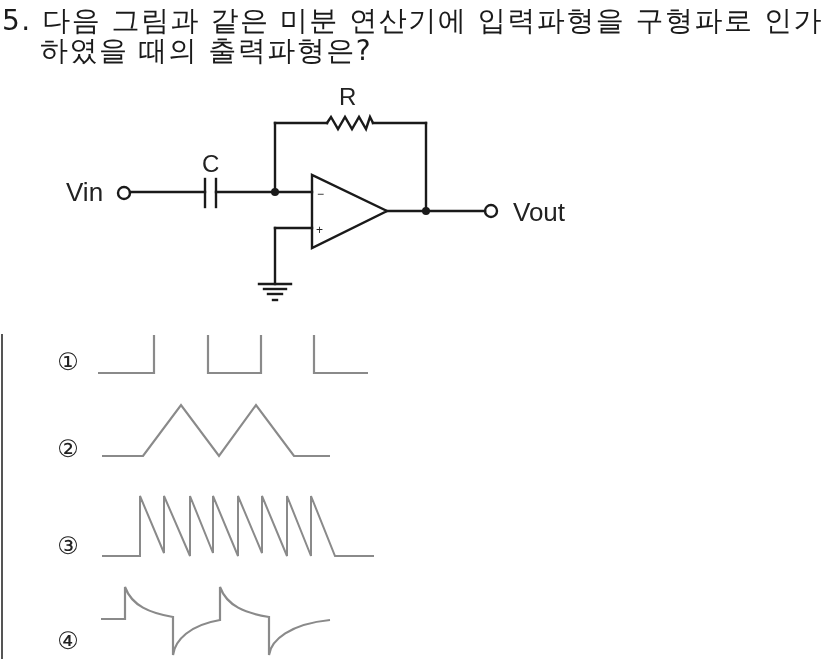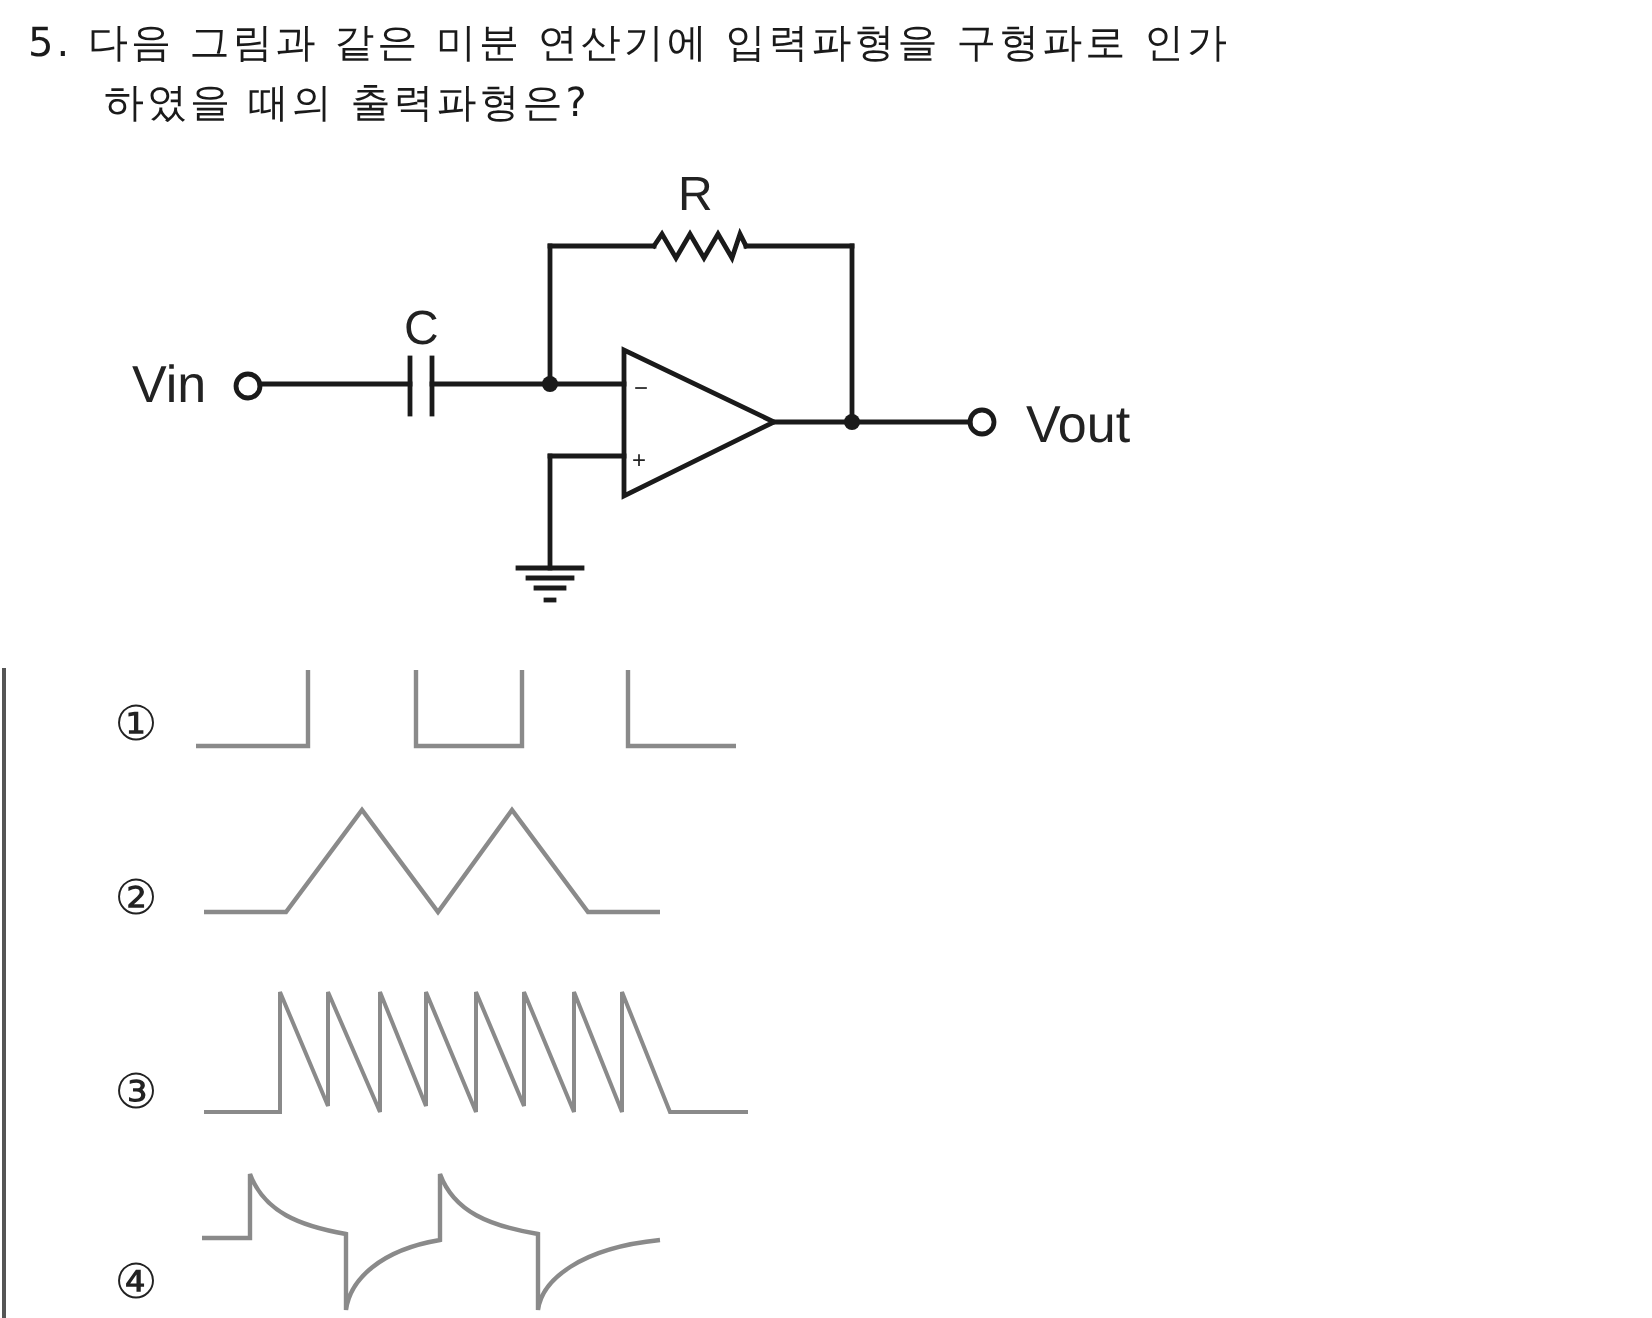--- a/index.html
+++ b/index.html
@@ -1,17 +1,17 @@
 <!DOCTYPE html>
 <html><head>
 <meta charset="utf-8">
 <style>
   html, body { margin: 0; padding: 0; background: #ffffff; }
   body { width: 826px; height: 659px; position: relative; overflow: hidden; font-family: "DejaVu Sans", sans-serif; color: #1a1a1a; }
-  .question { position: absolute; left: 14px; top: 6px; font-size: 20px; line-height: 30px; letter-spacing: 1.5px; }
+  .question { position: absolute; left: 2px; top: 6px; font-size: 28px; line-height: 30px; letter-spacing: 1.5px; }
   .q-line { white-space: nowrap; }
   .q-line2 { padding-left: 38px; }
   svg.circuit { position: absolute; left: 0; top: 0; }
   .label { font-family: "Liberation Sans", sans-serif; fill: #222; }
   .left-rule { position: absolute; left: 1px; top: 334px; width: 2px; height: 325px; background: #555; }
   .choice-num { position: absolute; left: 54px; width: 28px; height: 28px; font-size: 24px; line-height: 28px; text-align: center; color: #222; }
   svg.waves { position: absolute; left: 0; top: 0; }
 </style>
 </head>
 <body>

